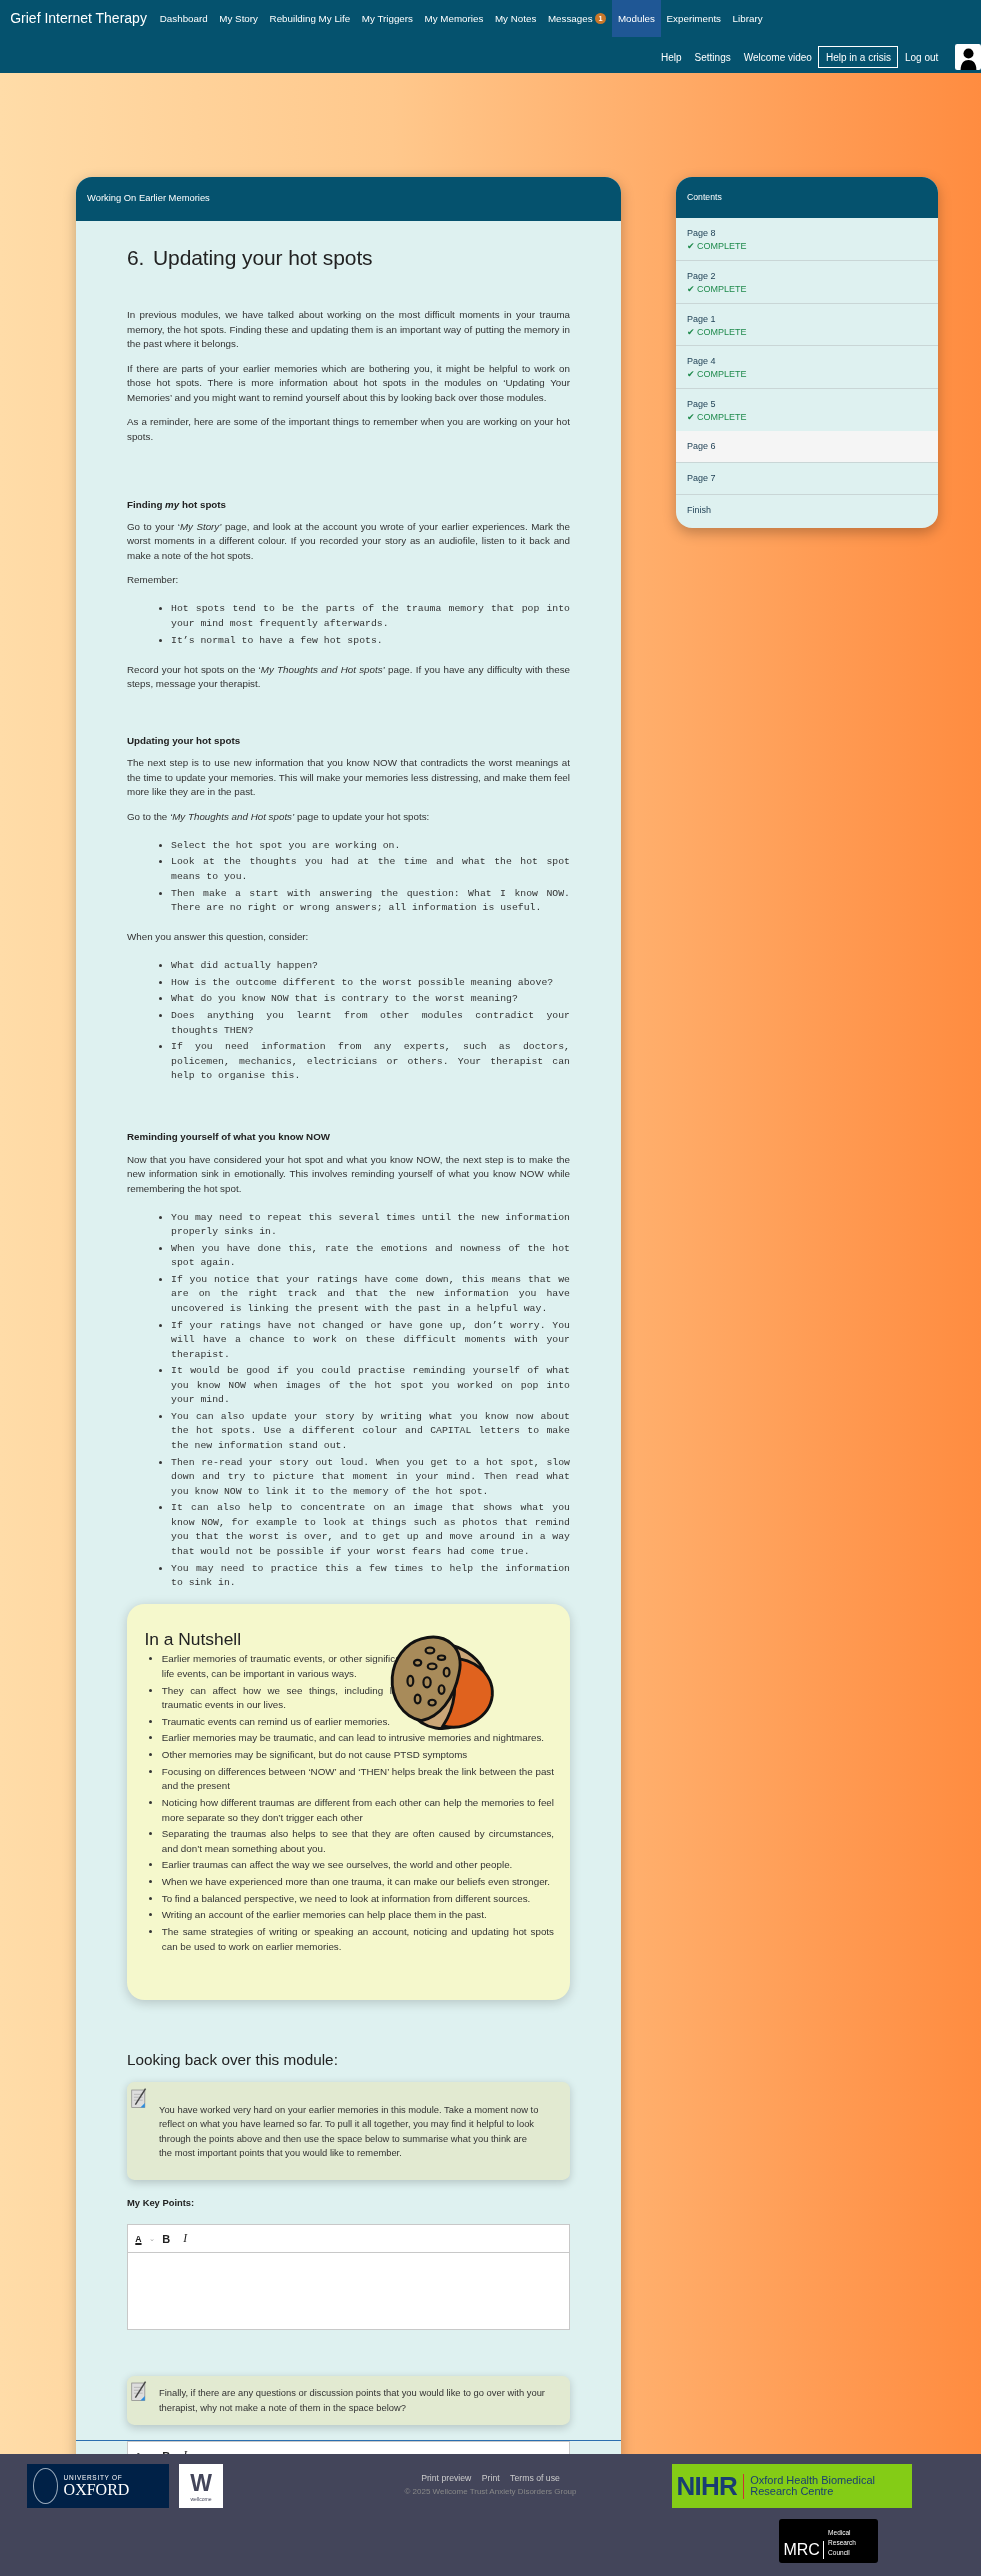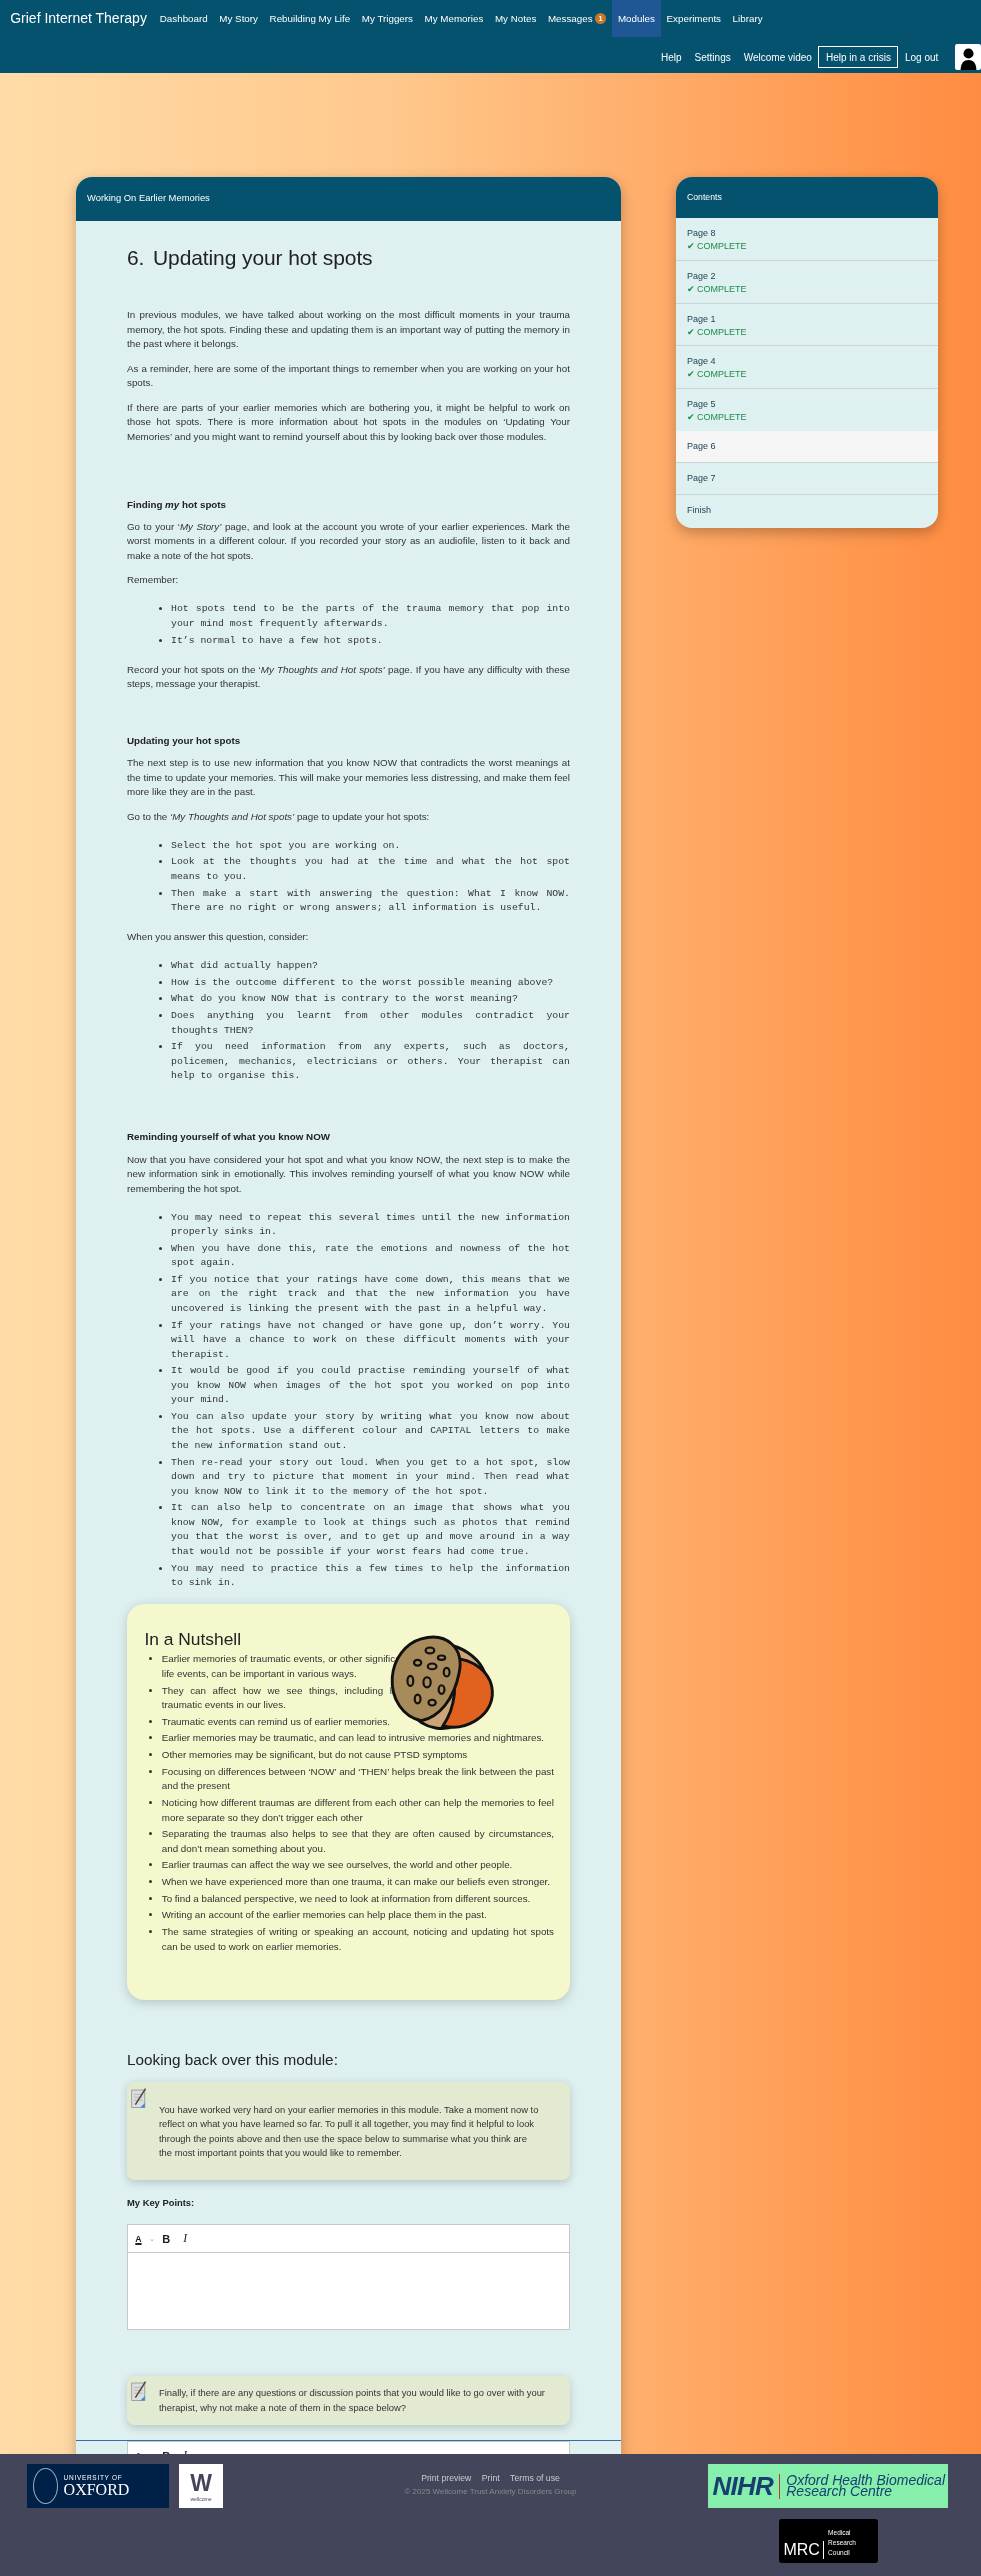--- a/index.html
+++ b/index.html
@@ -75,24 +75,24 @@
   .flinks { position: absolute; left: 0; right: 0; top: 16px; text-align: center; }
   .flinks a { color: #ccc; font-size: 8.7px; margin: 0 3.6px; text-decoration: none; }
   .copy { position: absolute; left: 0; right: 0; top: 33px; text-align: center; color: #888; font-size: 8px; }
   .logo-ox { position: absolute; left: 27px; top: 10.2px; width: 142px; height: 44px; background: #002147; color: #fff; display: flex; align-items: center; }
   .logo-ox .seal { width: 25px; height: 36px; border: 0.7px solid #9ab; border-radius: 50%; margin: 0 5.8px 0 5.8px; }
   .logo-ox .t1 { font-size: 6.5px; letter-spacing: 0.7px; }
   .logo-ox .t2 { font-family: "Liberation Serif", serif; font-size: 16px; }
   .logo-w { position: absolute; left: 179px; top: 10.2px; width: 44px; height: 44px; background: #fff; display: flex; flex-direction: column; align-items: center; justify-content: center; color: #43455a; }
   .logo-w .big { font-size: 23px; font-weight: bold; line-height: 25px; }
   .logo-w .small { font-size: 5.1px; }
-  .logo-nihr { position: absolute; left: 708px; top: 10.2px; width: 240px; height: 44px; background: #86efac; display: flex; align-items: center; padding-left: 4.4px; font-style: italic; }
+  .logo-nihr { position: absolute; left: 672px; top: 10.2px; width: 240px; height: 44px; background: #84cc16; display: flex; align-items: center; padding-left: 4.4px; }
   .logo-nihr .n { font-size: 26px; font-weight: bold; color: #193e72; letter-spacing: -0.7px; }
   .logo-nihr .bar { width: 1.5px; height: 25px; background: #c33; margin: 0 5.8px; }
-  .logo-nihr .t { color: #193e72; font-size: 14px; line-height: 11.6px; }
+  .logo-nihr .t { color: #193e72; font-size: 11px; line-height: 11.6px; }
   .logo-mrc { position: absolute; left: 779px; top: 65px; width: 99px; height: 44px; background: #000; border-radius: 2.9px; display: flex; align-items: flex-end; padding: 4.4px; color: #fff; }
   .logo-mrc .m { font-size: 16px; margin-right: 4.4px; border-right: 0.7px solid #fff; padding-right: 2.9px; }
   .logo-mrc .t { font-size: 6.5px; line-height: 10.2px; }
 </style>
 </head>
 <body>
 
 <div class="navbar">
   <div class="brand">Grief Internet Therapy</div>
   <div class="mainnav">
@@ -145,22 +145,22 @@
 
 <div class="page">
 
   <div class="card">
     <div class="card-header">Working On Earlier Memories</div>
     <div class="content">
       <h1 class="page-title"><span class="num">6.</span><span>Updating your hot spots</span></h1>
 
       <div class="intro">
         <p class="body">In previous modules, we have talked about working on the most difficult moments in your trauma memory, the hot spots. Finding these and updating them is an important way of putting the memory in the past where it belongs.</p>
+        <p class="body">If there are parts of your earlier memories which are bothering you, it might be helpful to work on those hot spots. There is more information about hot spots in the modules on ‘Updating Your Memories’ and you might want to remind yourself about this by looking back over those modules.</p>
         <p class="body">As a reminder, here are some of the important things to remember when you are working on your hot spots.</p>
-        <p class="body">If there are parts of your earlier memories which are bothering you, it might be helpful to work on those hot spots. There is more information about hot spots in the modules on ‘Updating Your Memories’ and you might want to remind yourself about this by looking back over those modules.</p>
       </div>
 
       <div class="gap-lg"></div>
       <h4 class="sub"><span>Finding </span><em>my</em><span> hot spots</span></h4>
       <p class="body"><span>Go to your ‘</span><em>My Story’</em><span> page, and look at the account you wrote of your earlier experiences. Mark the worst moments in a different colour. If you recorded your story as an audiofile, listen to it back and make a note of the hot spots.</span></p>
       <p class="body">Remember:</p>
       <ul class="bul">
         <li>Hot spots tend to be the parts of the trauma memory that pop into your mind most frequently afterwards.</li>
         <li>It’s normal to have a few hot spots.</li>
       </ul>

